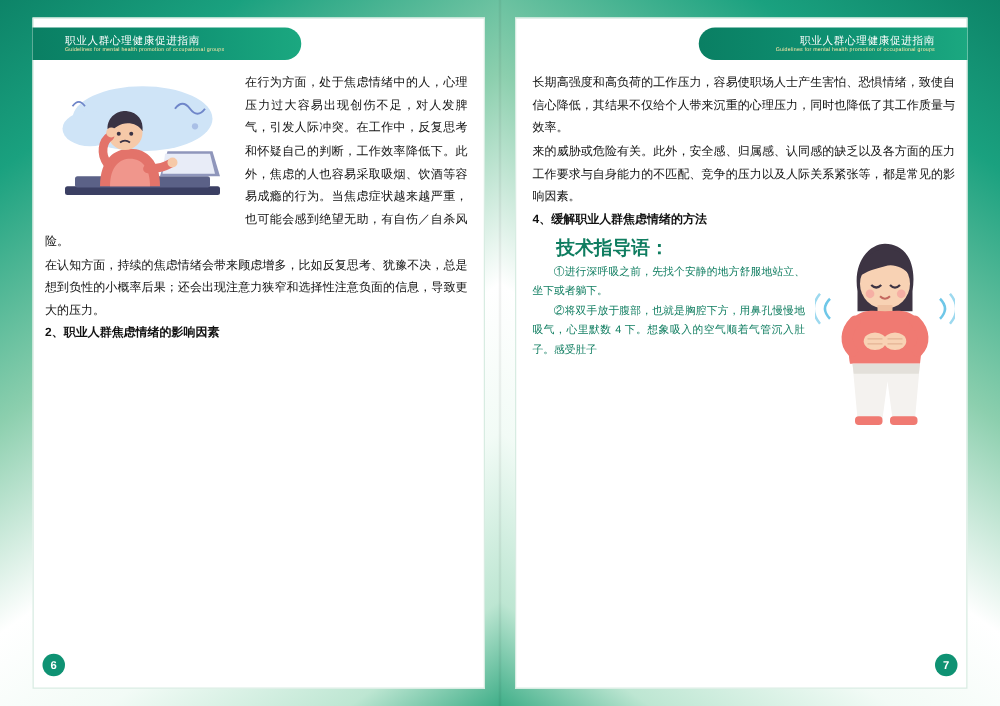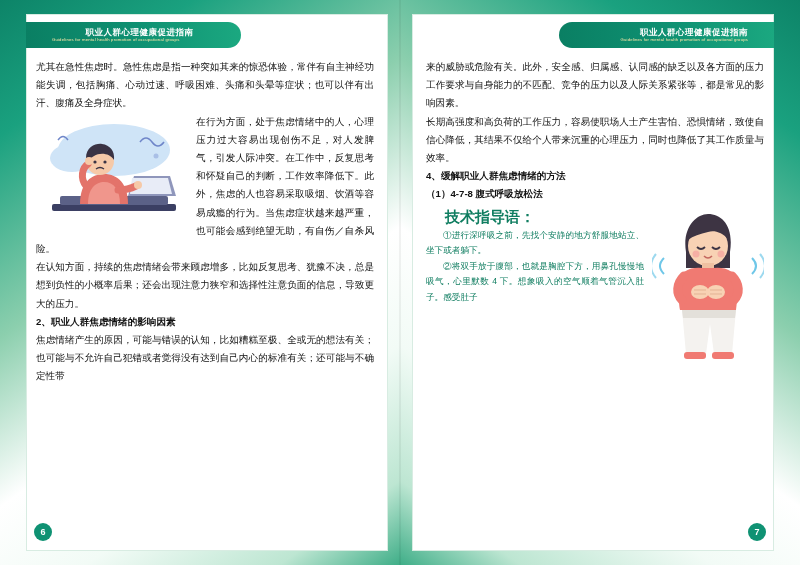--- a/index.html
+++ b/index.html
@@ -72,24 +72,23 @@
     right: 26px;
     width: 215px;
     border-top-left-radius: 13px;
     border-bottom-left-radius: 13px;
     align-items: flex-end;
     padding: 0 26px 0 14px;
     text-align: right;
   }
   .ribbon-title {
     font-size: 8.5px;
-    font-weight: bold;
+    font-weight: normal;
     letter-spacing: 0.5px;
     line-height: 10px;
-    text-align: center;
   }
   .ribbon-sub {
     font-size: 4.2px;
     line-height: 6px;
     color: #ffe9a8;
     letter-spacing: 0.2px;
   }
 
   
   .content {
@@ -182,21 +181,20 @@
   <div class="page page-left">
     <div class="page-bg"></div>
     <div class="page-inner"></div>
 
     <div class="ribbon">
       <div class="ribbon-title">职业人群心理健康促进指南</div>
       <div class="ribbon-sub">Guidelines for mental health promotion of occupational groups</div>
     </div>
 
     <div class="content">
-      <p class="indent">尤其在急性焦虑时。急性焦虑是指一种突如其来的惊恐体验，常伴有自主神经功能失调，包括胸痛、心动过速、呼吸困难、头痛和头晕等症状；也可以伴有出汗、腹痛及全身症状。</p>
 
       <div class="illus-left">
         <svg width="152" height="108" viewBox="0 0 152 108">
           <rect x="0" y="0" width="152" height="108" fill="#ffffff"></rect>
           <ellipse cx="78" cy="34" rx="56" ry="26" fill="#cfe4f7"></ellipse>
           <ellipse cx="36" cy="42" rx="22" ry="14" fill="#cfe4f7"></ellipse>
           <rect x="16" y="88" width="124" height="7" rx="2" fill="#3b3f63"></rect>
           <rect x="24" y="80" width="108" height="9" rx="2" fill="#5b6187"></rect>
 
           <path d="M92 80 L140 80 L134 60 L98 60 Z" fill="#8f96bb"></path>
@@ -219,40 +217,38 @@
 
           <path d="M104 26 q6 -8 12 0 q6 8 12 0" stroke="#6f86c9" stroke-width="1.6" fill="none"></path>
           <path d="M22 24 q5 -7 10 0" stroke="#6f86c9" stroke-width="1.4" fill="none"></path>
           <circle cx="120" cy="40" r="2.5" fill="#a9bfe6"></circle>
         </svg>
       </div>
 
       <p class="indent">在行为方面，处于焦虑情绪中的人，心理压力过大容易出现创伤不足，对人发脾气，引发人际冲突。在工作中，反复思考和怀疑自己的判断，工作效率降低下。此外，焦虑的人也容易采取吸烟、饮酒等容易成瘾的行为。当焦虑症状越来越严重，也可能会感到绝望无助，有自伤／自杀风险。</p>
       <p class="indent">在认知方面，持续的焦虑情绪会带来顾虑增多，比如反复思考、犹豫不决，总是想到负性的小概率后果；还会出现注意力狭窄和选择性注意负面的信息，导致更大的压力。</p>
       <p class="heading">2、职业人群焦虑情绪的影响因素</p>
-      <p class="indent">焦虑情绪产生的原因，可能与错误的认知，比如糟糕至极、全或无的想法有关；也可能与不允许自己犯错或者觉得没有达到自己内心的标准有关；还可能与不确定性带</p>
     </div>
 
     <div class="folio">6</div>
   </div>
 
   <div class="page page-right">
     <div class="page-bg"></div>
     <div class="page-inner"></div>
 
     <div class="ribbon">
       <div class="ribbon-title">职业人群心理健康促进指南</div>
       <div class="ribbon-sub">Guidelines for mental health promotion of occupational groups</div>
     </div>
 
     <div class="content">
+      <p class="indent">长期高强度和高负荷的工作压力，容易使职场人士产生害怕、恐惧情绪，致使自信心降低，其结果不仅给个人带来沉重的心理压力，同时也降低了其工作质量与效率。</p>
       <p class="indent">来的威胁或危险有关。此外，安全感、归属感、认同感的缺乏以及各方面的压力工作要求与自身能力的不匹配、竞争的压力以及人际关系紧张等，都是常见的影响因素。</p>
-      <p class="indent">长期高强度和高负荷的工作压力，容易使职场人士产生害怕、恐惧情绪，致使自信心降低，其结果不仅给个人带来沉重的心理压力，同时也降低了其工作质量与效率。</p>
       <p class="heading">4、缓解职业人群焦虑情绪的方法</p>
-      <p class="heading">（1）4-7-8 腹式呼吸放松法</p>
 
       <div class="illus-right">
         <svg width="112" height="162" viewBox="0 0 112 162">
           <rect x="0" y="0" width="112" height="162" fill="#ffffff"></rect>
 
           <path d="M12 52 q-8 8 0 16" stroke="#6fc7e8" stroke-width="2" fill="none"></path>
           <path d="M4 48 q-10 12 0 24" stroke="#9dd9ef" stroke-width="2" fill="none"></path>
           <path d="M100 52 q8 8 0 16" stroke="#6fc7e8" stroke-width="2" fill="none"></path>
           <path d="M108 48 q10 12 0 24" stroke="#9dd9ef" stroke-width="2" fill="none"></path>
 

